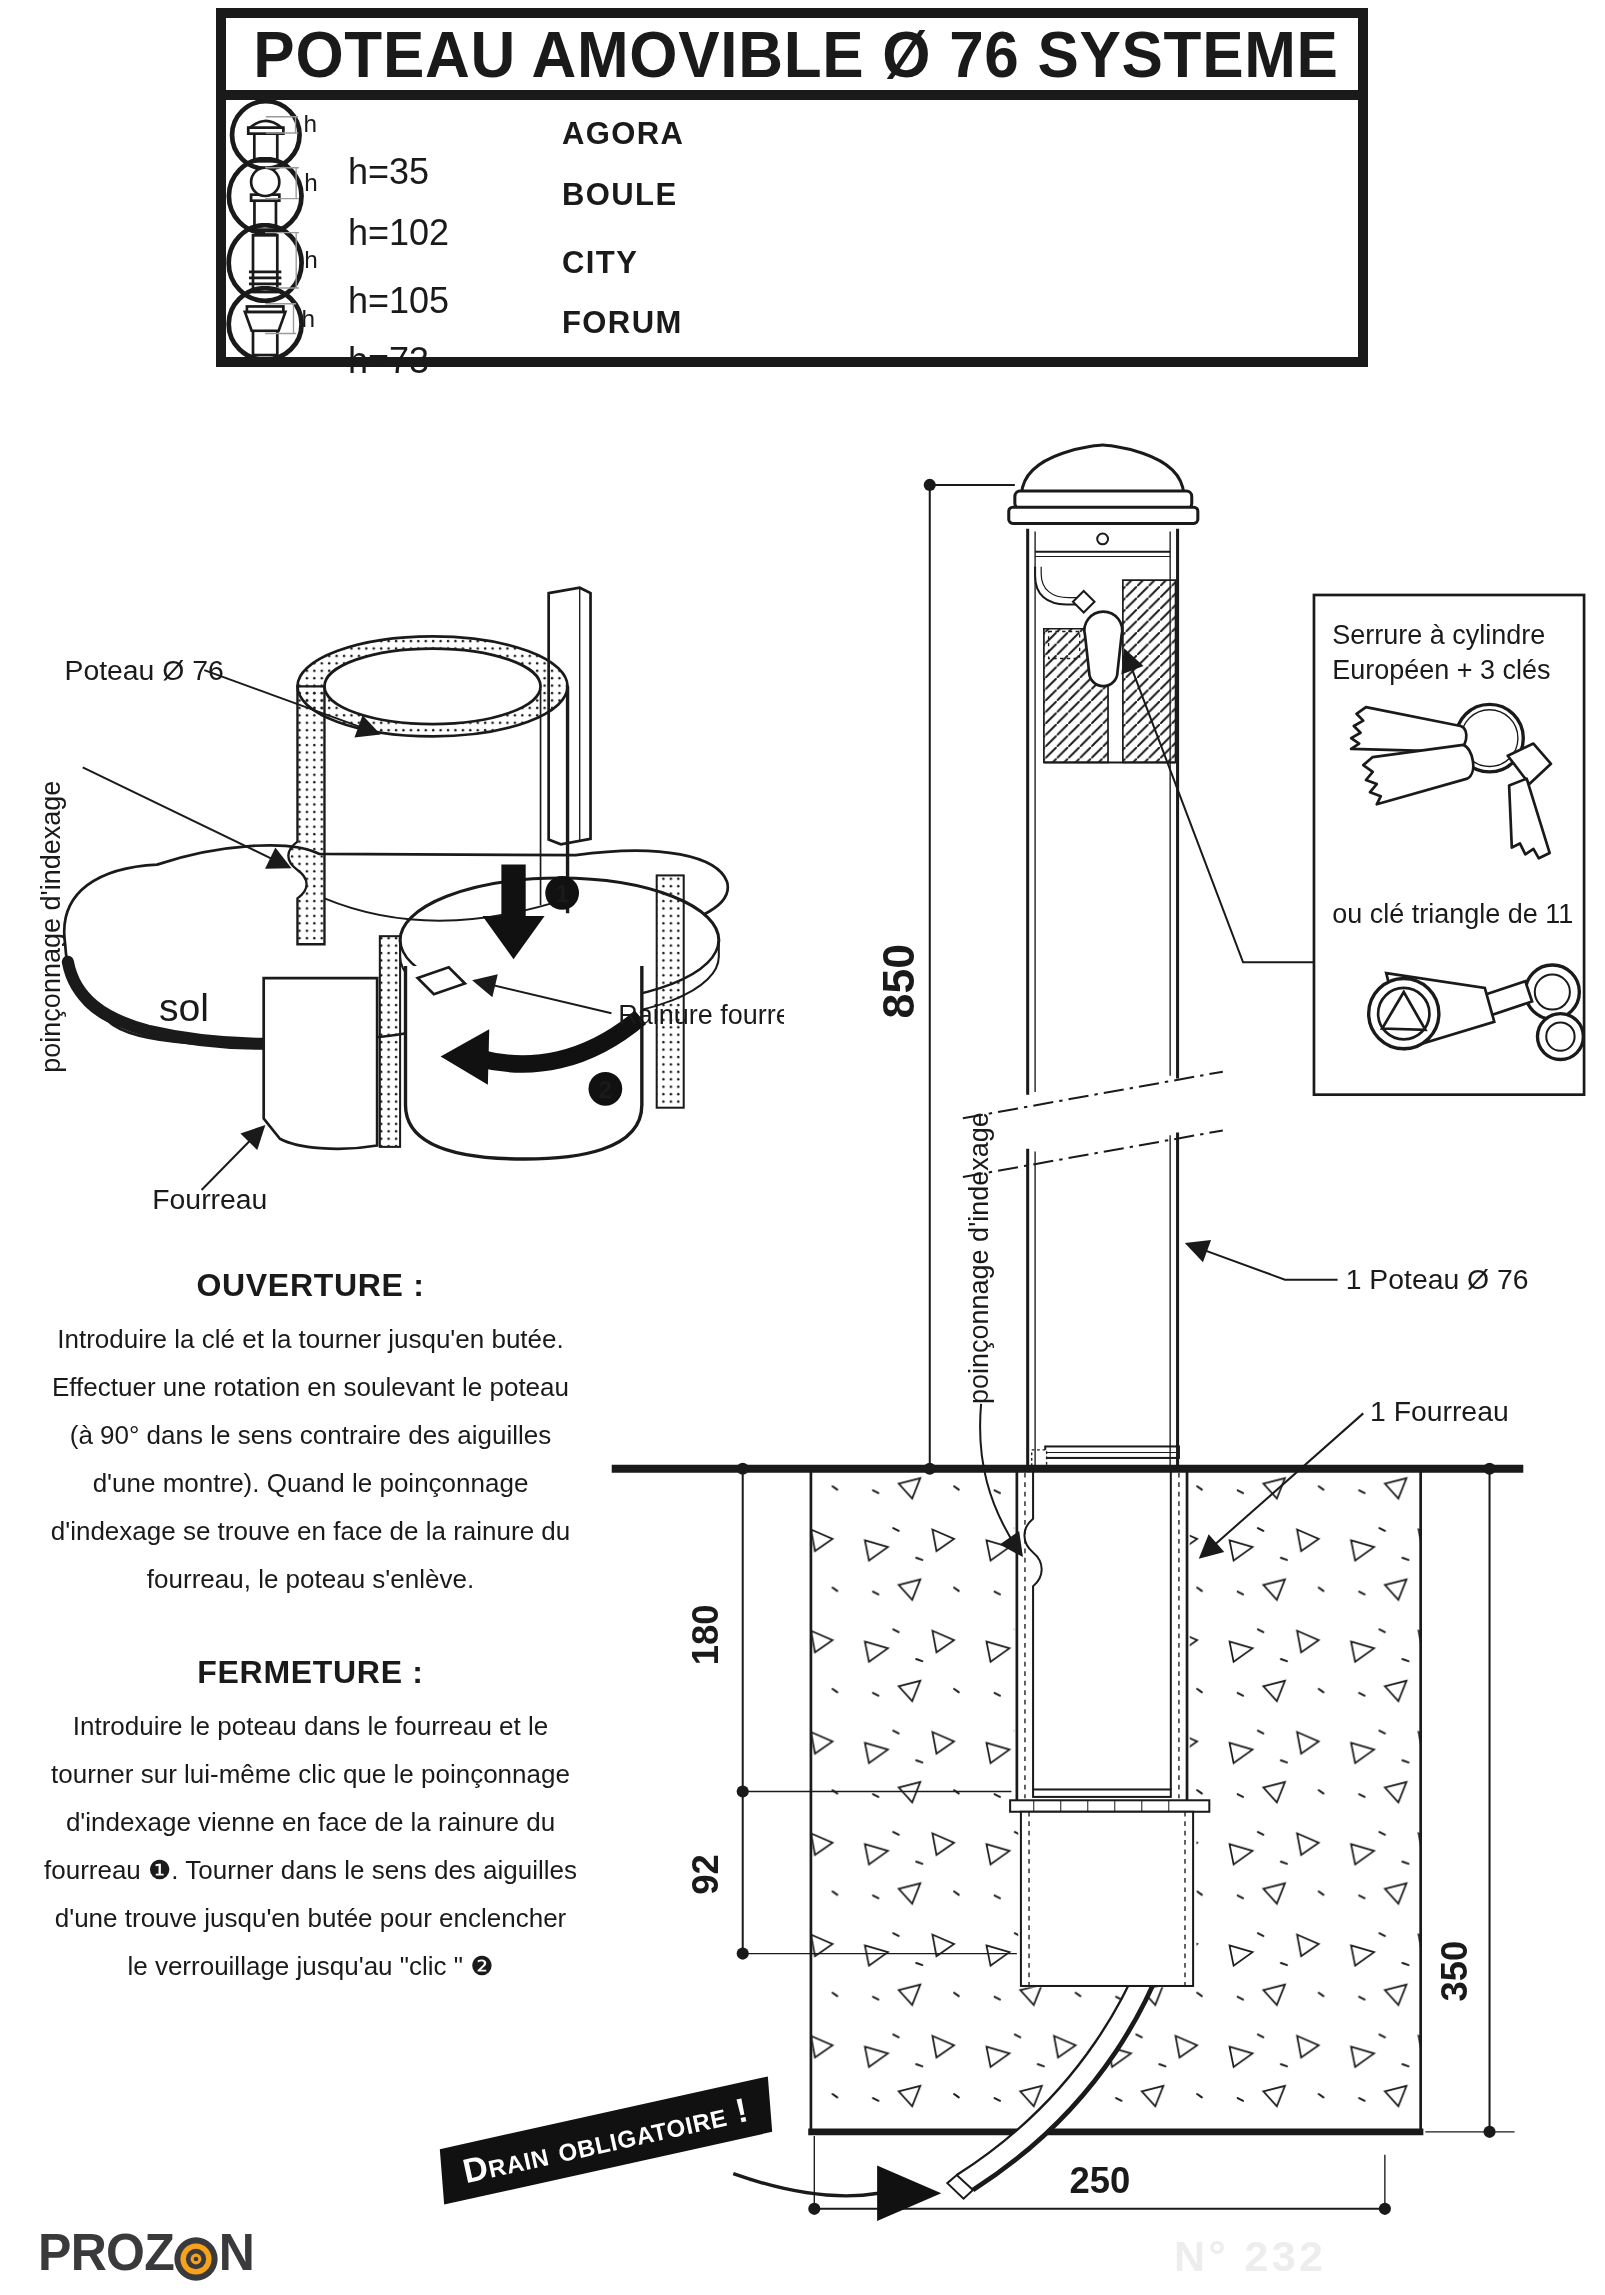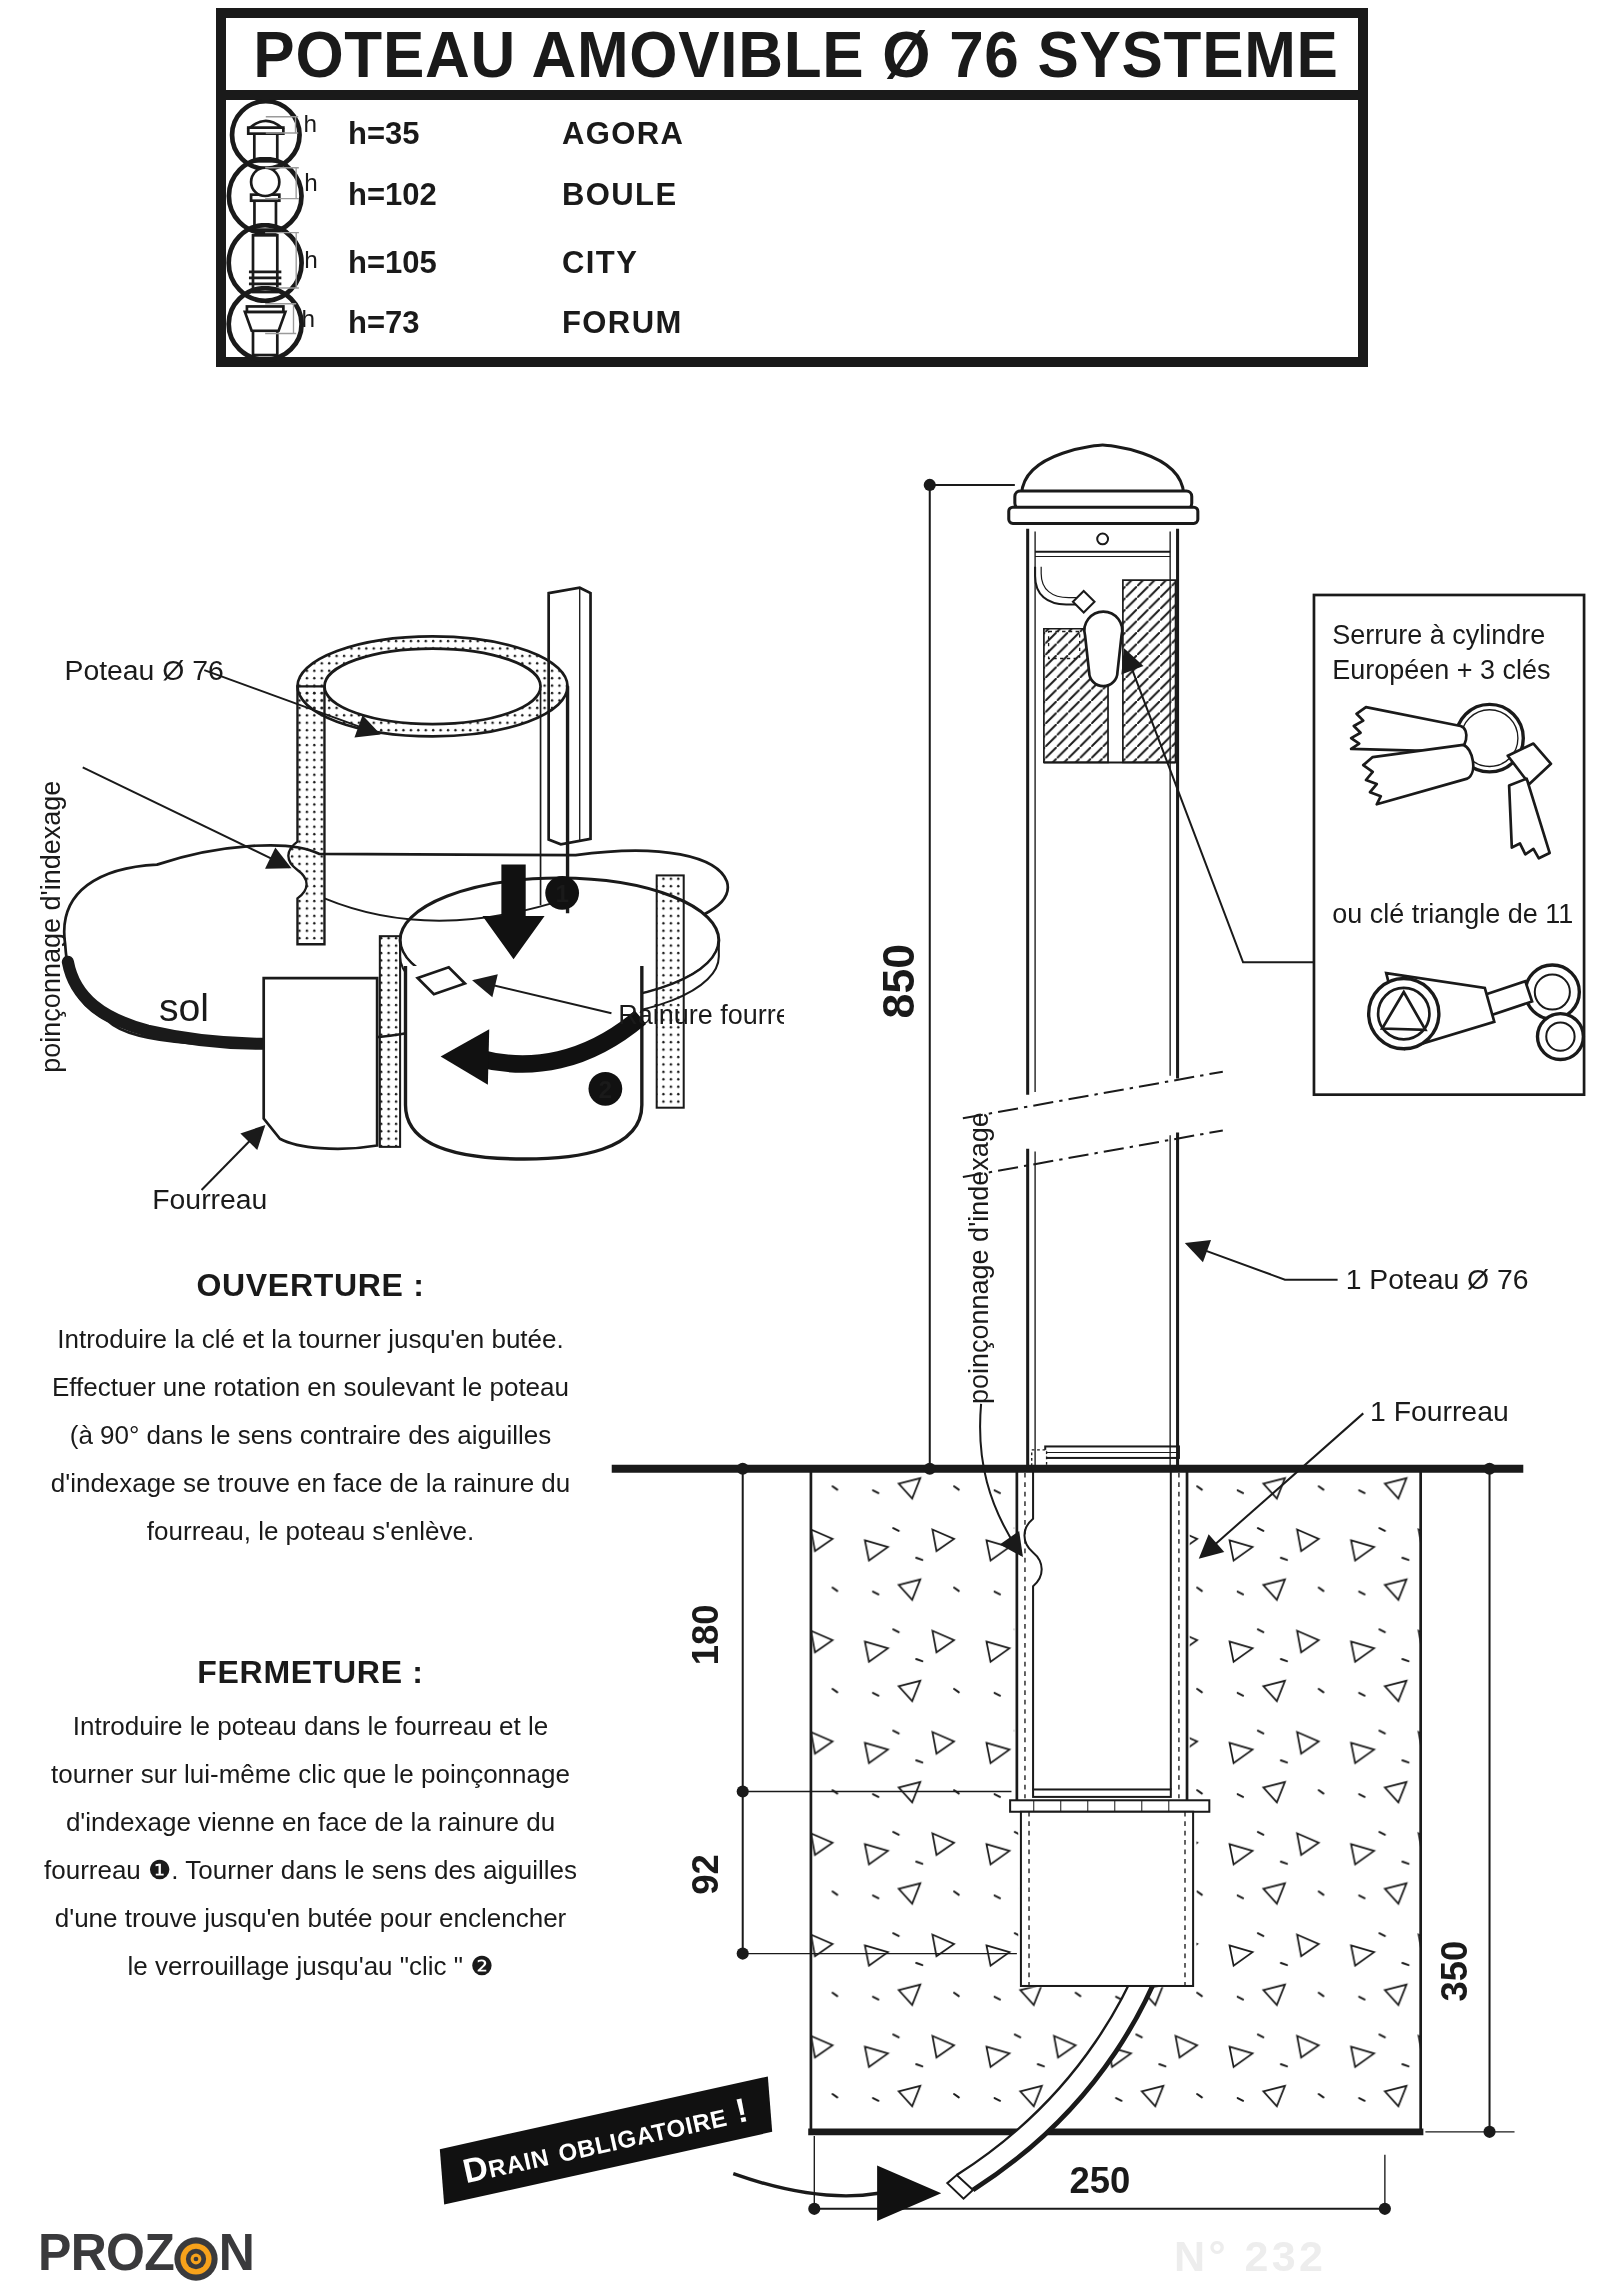--- a/index.html
+++ b/index.html
@@ -5,21 +5,21 @@
   html,body{margin:0;padding:0;background:#888;}
   .page{position:relative;width:1605px;height:2295px;background:#ffffff;overflow:hidden;
         font-family:"Liberation Sans",sans-serif;color:#1a1a1a;}
   .abs{position:absolute;}
 
   
   .titlebox{left:216px;top:8px;width:1152px;height:359px;border:10px solid #1a1a1a;box-sizing:border-box;}
   .titlebar{position:absolute;left:0;top:0;width:100%;height:82px;border-bottom:10px solid #1a1a1a;
             box-sizing:border-box;display:flex;align-items:center;justify-content:center;padding-left:8px;}
   .titletext{font-size:62px;font-weight:bold;letter-spacing:0.7px;white-space:nowrap;transform:scaleY(1.05);}
-  .legend-h{font-size:31px;font-weight:bold;white-space:nowrap;}
+  .legend-h{font-size:36px;font-weight:normal;white-space:nowrap;margin-top:35px;}
   .legend-name{font-size:31px;font-weight:bold;letter-spacing:1.4px;white-space:nowrap;}
 
   
   .instr{width:601px;text-align:center;}
   .instr .head{font-size:32px;font-weight:bold;letter-spacing:0.7px;margin-bottom:10.8px;}
   .instr .line{font-size:26px;line-height:48px;white-space:nowrap;}
 
   
   .drain{left:438px;top:2113px;width:336px;height:55px;background:#111111;
          transform:rotate(-12.5deg) skewX(-8deg);display:flex;align-items:center;justify-content:center;}
@@ -151,20 +151,21 @@
     <path d="M905,1500 L702,1452" stroke="#1a1a1a" stroke-width="3" fill="none" marker-end="url(#arr2)"></path>
     <text x="225" y="1790" font-size="42">Fourreau</text>
     <path d="M298,1762 L390,1668" stroke="#1a1a1a" stroke-width="3" fill="none" marker-end="url(#arr2)"></path>
   </svg>
 
   <div class="abs instr" style="left:10px;top:1267px">
     <div class="head">OUVERTURE :</div>
     <div class="line">Introduire la clé et la tourner jusqu'en butée.</div>
     <div class="line">Effectuer une rotation en soulevant le poteau</div>
     <div class="line">(à 90° dans le sens contraire des aiguilles</div>
+    <div class="line">d'une montre). Quand le poinçonnage</div>
     <div class="line">d'indexage se trouve en face de la rainure du</div>
     <div class="line">fourreau, le poteau s'enlève.</div>
   </div>
 
   <div class="abs instr" style="left:10px;top:1654px">
     <div class="head">FERMETURE :</div>
     <div class="line">Introduire le poteau dans le fourreau et le</div>
     <div class="line">tourner sur lui-même clic que le poinçonnage</div>
     <div class="line">d'indexage vienne en face de la rainure du</div>
     <div class="line">fourreau ❶. Tourner dans le sens des aiguilles</div>

